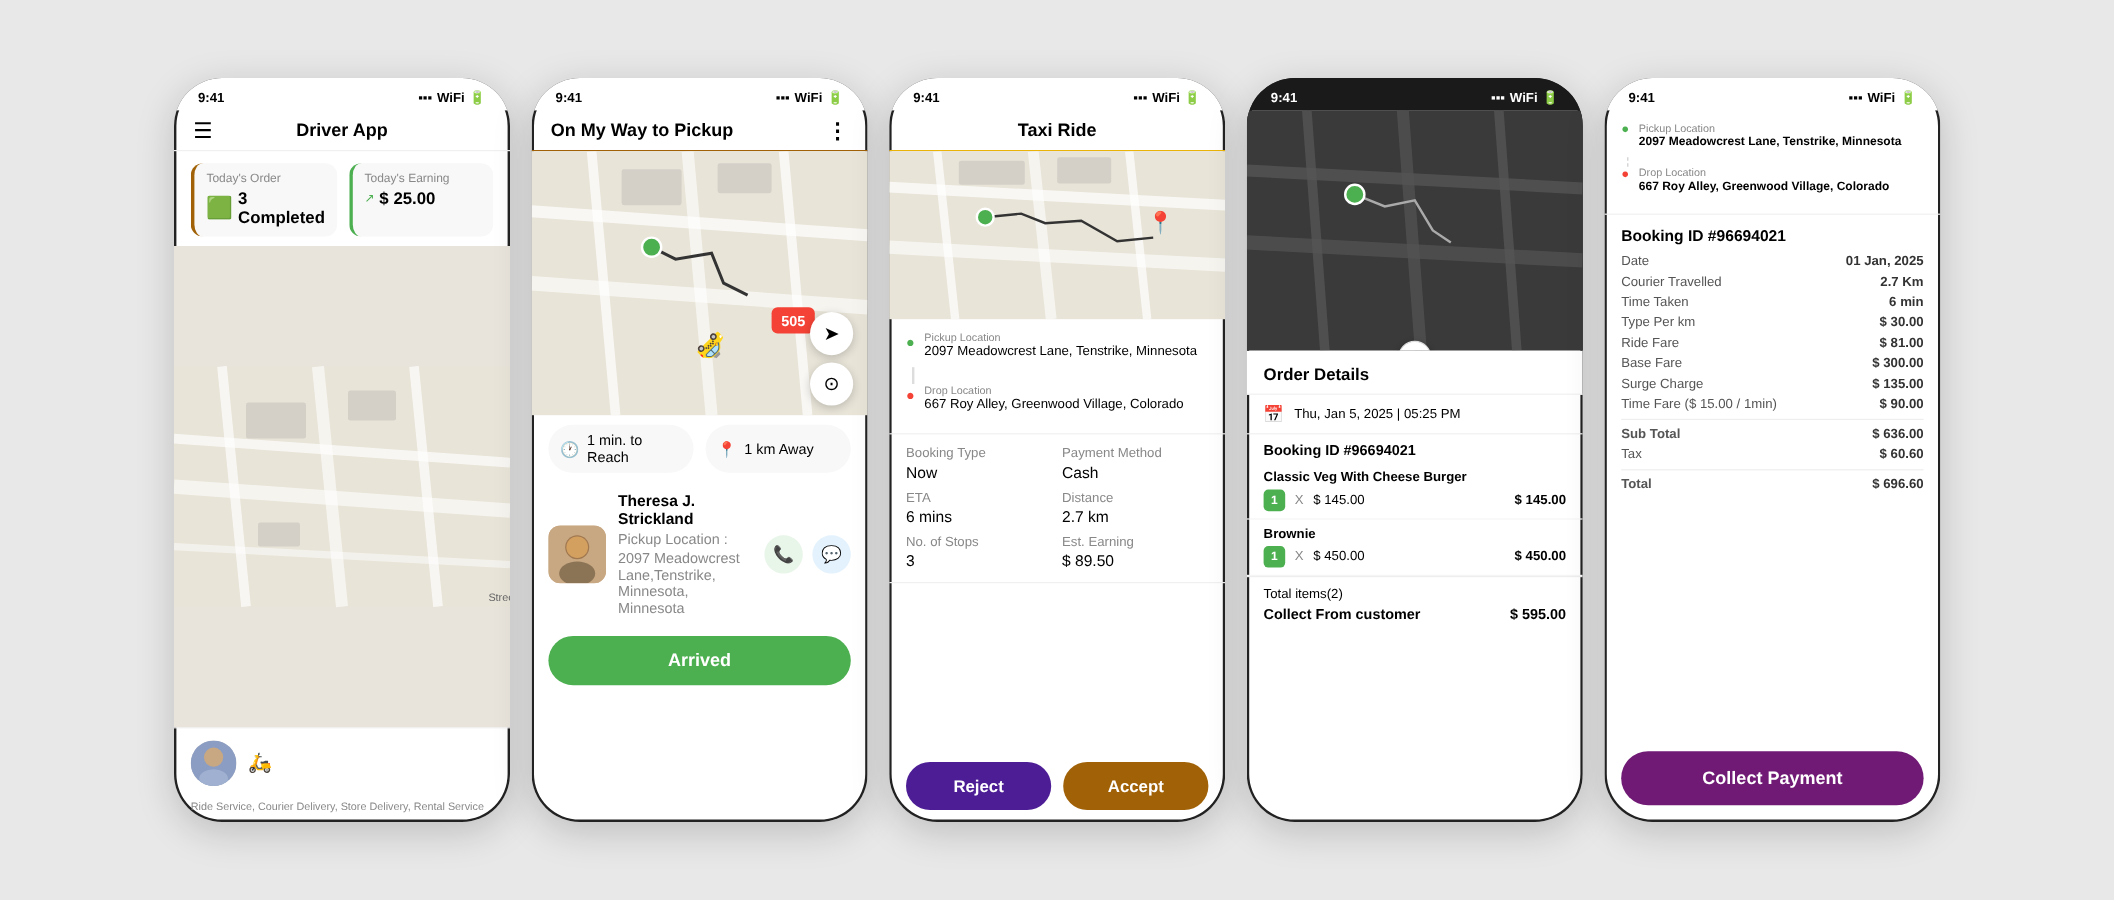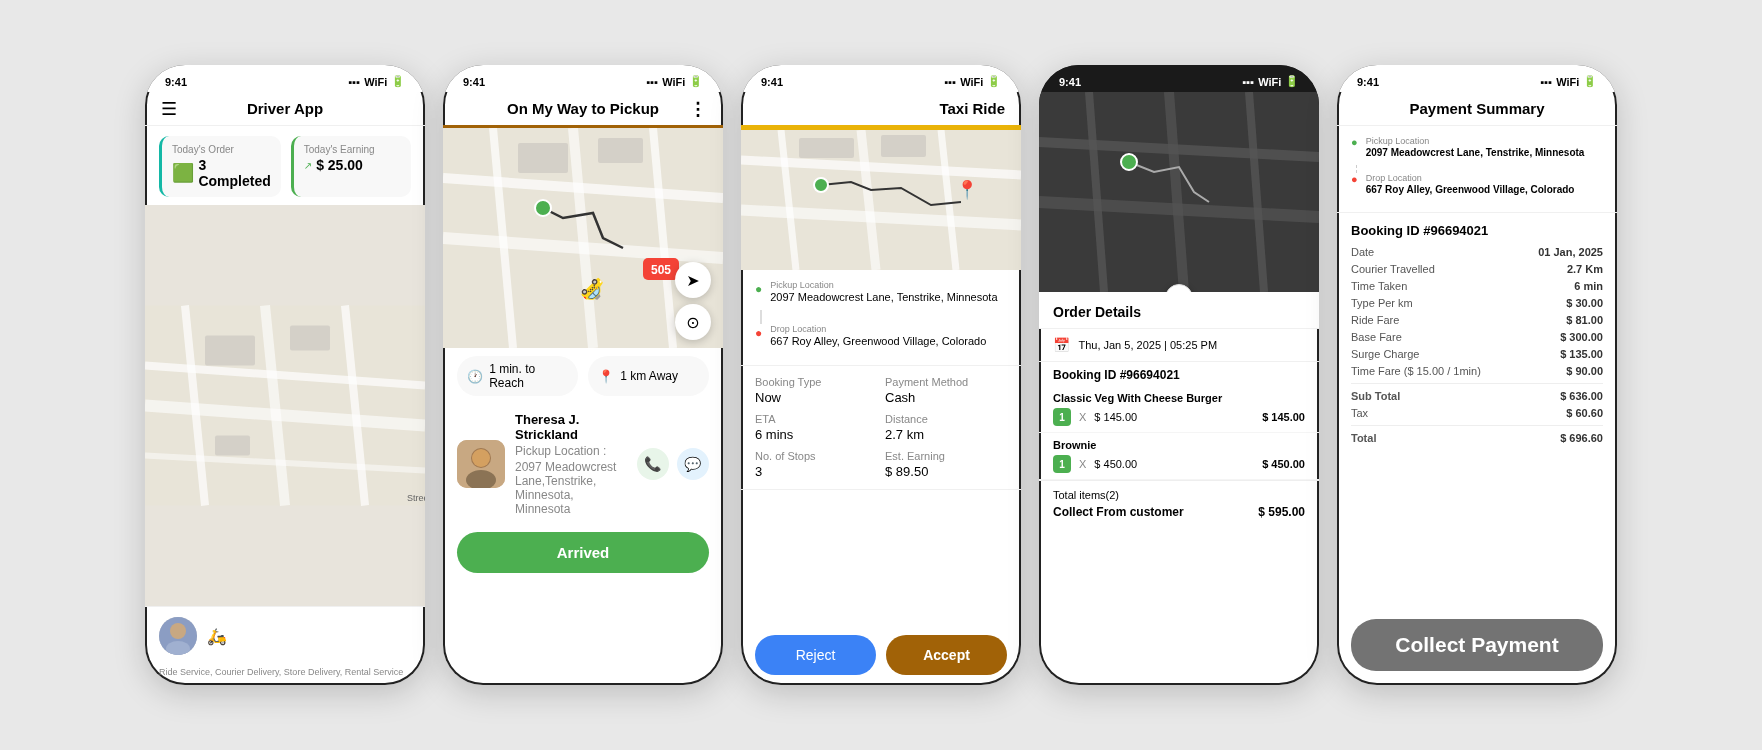--- a/index.html
+++ b/index.html
@@ -65,21 +65,21 @@
     }
     .stat-card {
       flex: 1;
       background: #f8f8f8;
       border-radius: 10px;
       padding: 8px 10px;
       font-size: 11px;
     }
     .stat-card .label { color: #888; font-size: 10px; margin-bottom: 2px; }
     .stat-card .value { font-size: 14px; font-weight: 700; }
-    .stat-card.completed { border-left: 3px solid #14b8a6; }
+    .stat-card.completed { border-left: 3px solid #a16207; }
     .stat-card.earning { border-left: 3px solid #4caf50; }
     .stat-card .trend { color: #4caf50; font-size: 10px; }
 
     .map-area {
       flex: 1;
       background: #e8e4dc;
       position: relative;
       overflow: hidden;
     }
 
@@ -127,23 +127,22 @@
       height: 12px;
       background: #fff;
       border-radius: 50%;
     }
     .scooter-icon { font-size: 16px; }
 
     
     .header-bar2 {
       display: flex;
       align-items: center;
-      justify-content: center;
       padding: 8px 16px;
-      border-bottom: 3px solid #a16207;
+      border-bottom: 1px solid #a16207;
       position: relative;
     }
     .header-bar2 h1 { font-size: 15px; font-weight: 600; }
     .dots-menu { position: absolute; right: 16px; font-size: 18px; font-weight: 700; }
 
     .map-area2 {
       height: 220px;
       background: #e8e4dc;
       position: relative;
       overflow: hidden;
@@ -206,22 +205,22 @@
       padding: 12px;
       font-size: 15px;
       font-weight: 600;
       width: calc(100% - 28px);
       cursor: pointer;
     }
 
     
     .taxi-header {
       padding: 8px 16px;
-      text-align: right;
-      border-bottom: 5px solid #eab308;
+      text-align: center;
+      border-bottom: 1px solid #eab308;
     }
     .taxi-header h1 { font-size: 15px; font-weight: 600; }
 
     .map-area3 {
       height: 140px;
       background: #e8e4dc;
       position: relative;
       overflow: hidden;
     }
 
@@ -252,27 +251,27 @@
     .detail-value { font-size: 13px; font-weight: 400; margin-top: 2px; }
 
     .action-btns {
       display: flex;
       gap: 10px;
       padding: 10px 14px;
       margin-top: auto;
     }
     .reject-btn {
       flex: 1;
-      background: #3b82f6;
+      background: #4c1d95;
       color: #fff;
       border: none;
       border-radius: 25px;
       padding: 12px;
       font-size: 14px;
-      font-weight: 400;
+      font-weight: 700;
       cursor: pointer;
     }
     .accept-btn {
       flex: 1;
       background: #a16207;
       color: #fff;
       border: none;
       border-radius: 25px;
       padding: 12px;
       font-size: 14px;
@@ -388,26 +387,26 @@
       color: #333;
     }
     .summary-row.bold { font-weight: 700; }
     .summary-row .label { color: #555; }
     .summary-row .value { font-weight: 600; }
 
     .divider { height: 1px; background: #eee; margin: 6px 0; }
 
     .collect-btn {
       margin: 24px 14px 14px;
-      background: #737373;
+      background: #701a75;
       color: #fff;
       border: none;
       border-radius: 25px;
       padding: 14px;
-      font-size: 21px;
+      font-size: 15px;
       font-weight: 600;
       width: calc(100% - 28px);
       cursor: pointer;
     }
 
     .direction-fab {
       position: absolute;
       right: 12px;
       bottom: 50px;
       width: 36px;
@@ -702,23 +701,20 @@
 </div>
 
 <div class="phone">
   <div class="status-bar">
     <span>9:41</span>
     <div class="status-icons">
       <span>▪▪▪</span>
       <span>WiFi</span>
       <span>🔋</span>
     </div>
-  </div>
-  <div class="payment-header">
-    <h1>Payment Summary</h1>
   </div>
   <div class="payment-locations">
     <div class="location-item">
       <span style="color:#4caf50;font-size:11px">●</span>
       <div>
         <div class="location-label">Pickup Location</div>
         <div class="location-text" style="font-size:10px;font-weight:600">2097 Meadowcrest Lane, Tenstrike, Minnesota</div>
       </div>
     </div>
     <div style="height:8px;margin-left:5px;border-left:1px dashed #ccc;"></div>

